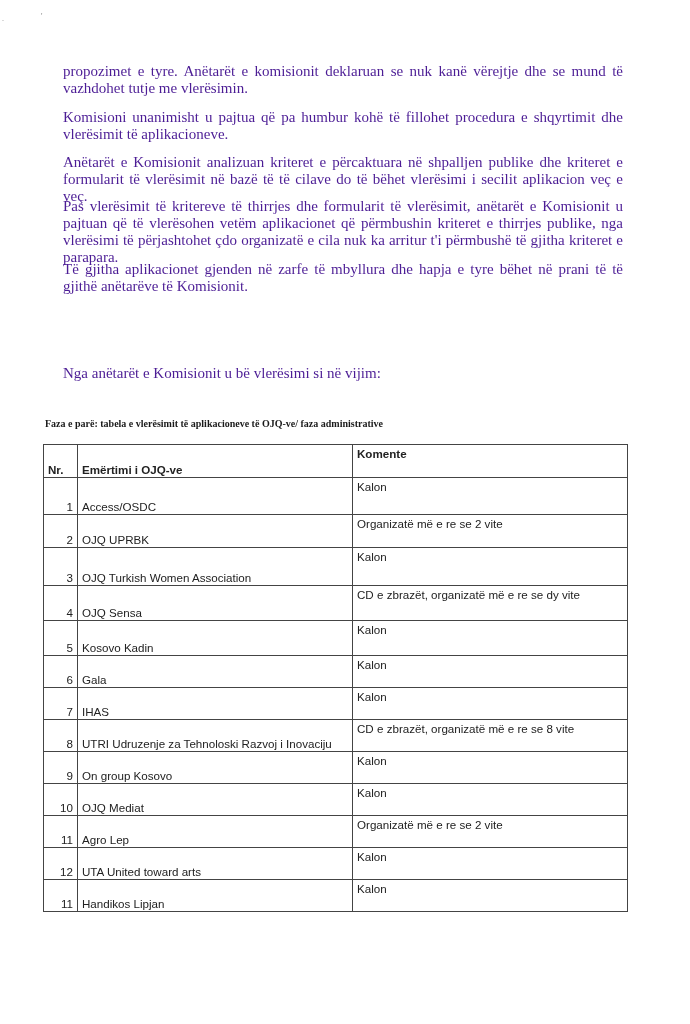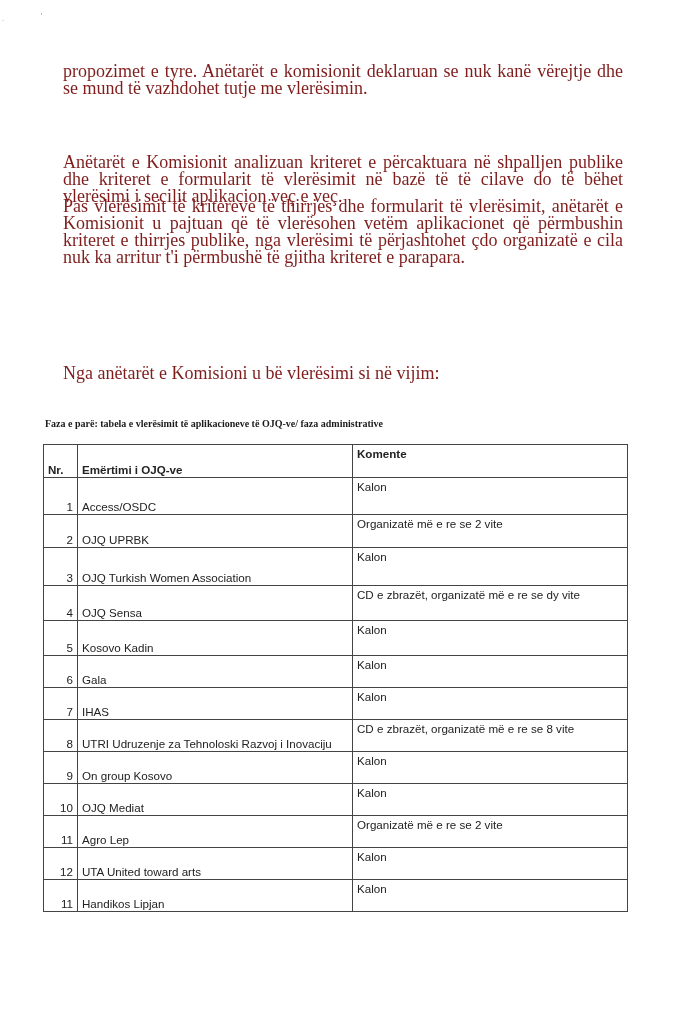--- a/index.html
+++ b/index.html
@@ -1,22 +1,22 @@
 <!DOCTYPE html>
 <html><head>
 <meta charset="utf-8">
 <style>
   html, body { margin:0; padding:0; background:#ffffff; }
   body { width:690px; height:1024px; position:relative; overflow:hidden; }
   .page { position:absolute; left:0; top:0; width:690px; height:1024px; background:#fff; }
   .mark { position:absolute; color:#888; font-size:8px; font-family:"Liberation Serif", serif; }
   .body-text {
     position:absolute; left:63px; width:560px;
-    font-family:"Liberation Serif", serif; font-size:18px; line-height:17px;
-    color:#7f1d1d; text-align:justify;
+    font-family:"Liberation Serif", serif; font-size:15px; line-height:17px;
+    color:#4c1d95; text-align:justify;
   }
   .body-text p { margin:0; }
   .section-title {
     position:absolute; left:45px; top:418px;
     font-family:"Liberation Serif", serif; font-weight:bold; font-size:10px; color:#1a1a1a;
   }
   table.eval {
     position:absolute; left:43px; top:444px; width:585px;
     border-collapse:collapse;
     font-family:"Liberation Sans", sans-serif; font-size:11.6px; color:#222;
@@ -32,28 +32,34 @@
 </head>
 <body>
 
 <div class="page">
   <span class="mark" style="left:2px;top:14px;">.</span>
   <span class="mark" style="left:41px;top:12px;">'</span>
 
   <div class="body-text" style="top:63px;">
       <p>propozimet e tyre. Anëtarët e komisionit deklaruan se nuk kanë vërejtje dhe se mund të vazhdohet tutje me vlerësimin.</p>
     </div>
+  <div class="body-text" style="top:109px;">
+      <p>Komisioni unanimisht u pajtua që pa humbur kohë të fillohet procedura e shqyrtimit dhe vlerësimit të aplikacioneve.</p>
+    </div>
   <div class="body-text" style="top:198px;">
       <p>Pas vlerësimit të kritereve të thirrjes dhe formularit të vlerësimit, anëtarët e Komisionit u pajtuan që të vlerësohen vetëm aplikacionet që përmbushin kriteret e thirrjes publike, nga vlerësimi të përjashtohet çdo organizatë e cila nuk ka arritur t'i përmbushë të gjitha kriteret e parapara.</p>
     </div>
   <div class="body-text" style="top:154px;">
       <p>Anëtarët e Komisionit analizuan kriteret e përcaktuara në shpalljen publike dhe kriteret e formularit të vlerësimit në bazë të të cilave do të bëhet vlerësimi i secilit aplikacion veç e veç.</p>
     </div>
+  <div class="body-text" style="top:261px;">
+      <p>Të gjitha aplikacionet gjenden në zarfe të mbyllura dhe hapja e tyre bëhet në prani të të gjithë anëtarëve të Komisionit.</p>
+    </div>
   <div class="body-text" style="top:365px;">
-      <p>Nga anëtarët e Komisioni u bë vlerësimi si në vijim:</p>
+      <p>Nga anëtarët e Komisionit u bë vlerësimi si në vijim:</p>
     </div>
 
   <div class="section-title">Faza e parë: tabela e vlerësimit të aplikacioneve të OJQ-ve/ faza administrative</div>
 
   <table class="eval">
     <tbody>
         <tr style="height:33px;">
       <th class="c-nr">Nr.</th>
       <th class="c-name">Emërtimi i OJQ-ve</th>
       <th class="c-comm">Komente</th>

